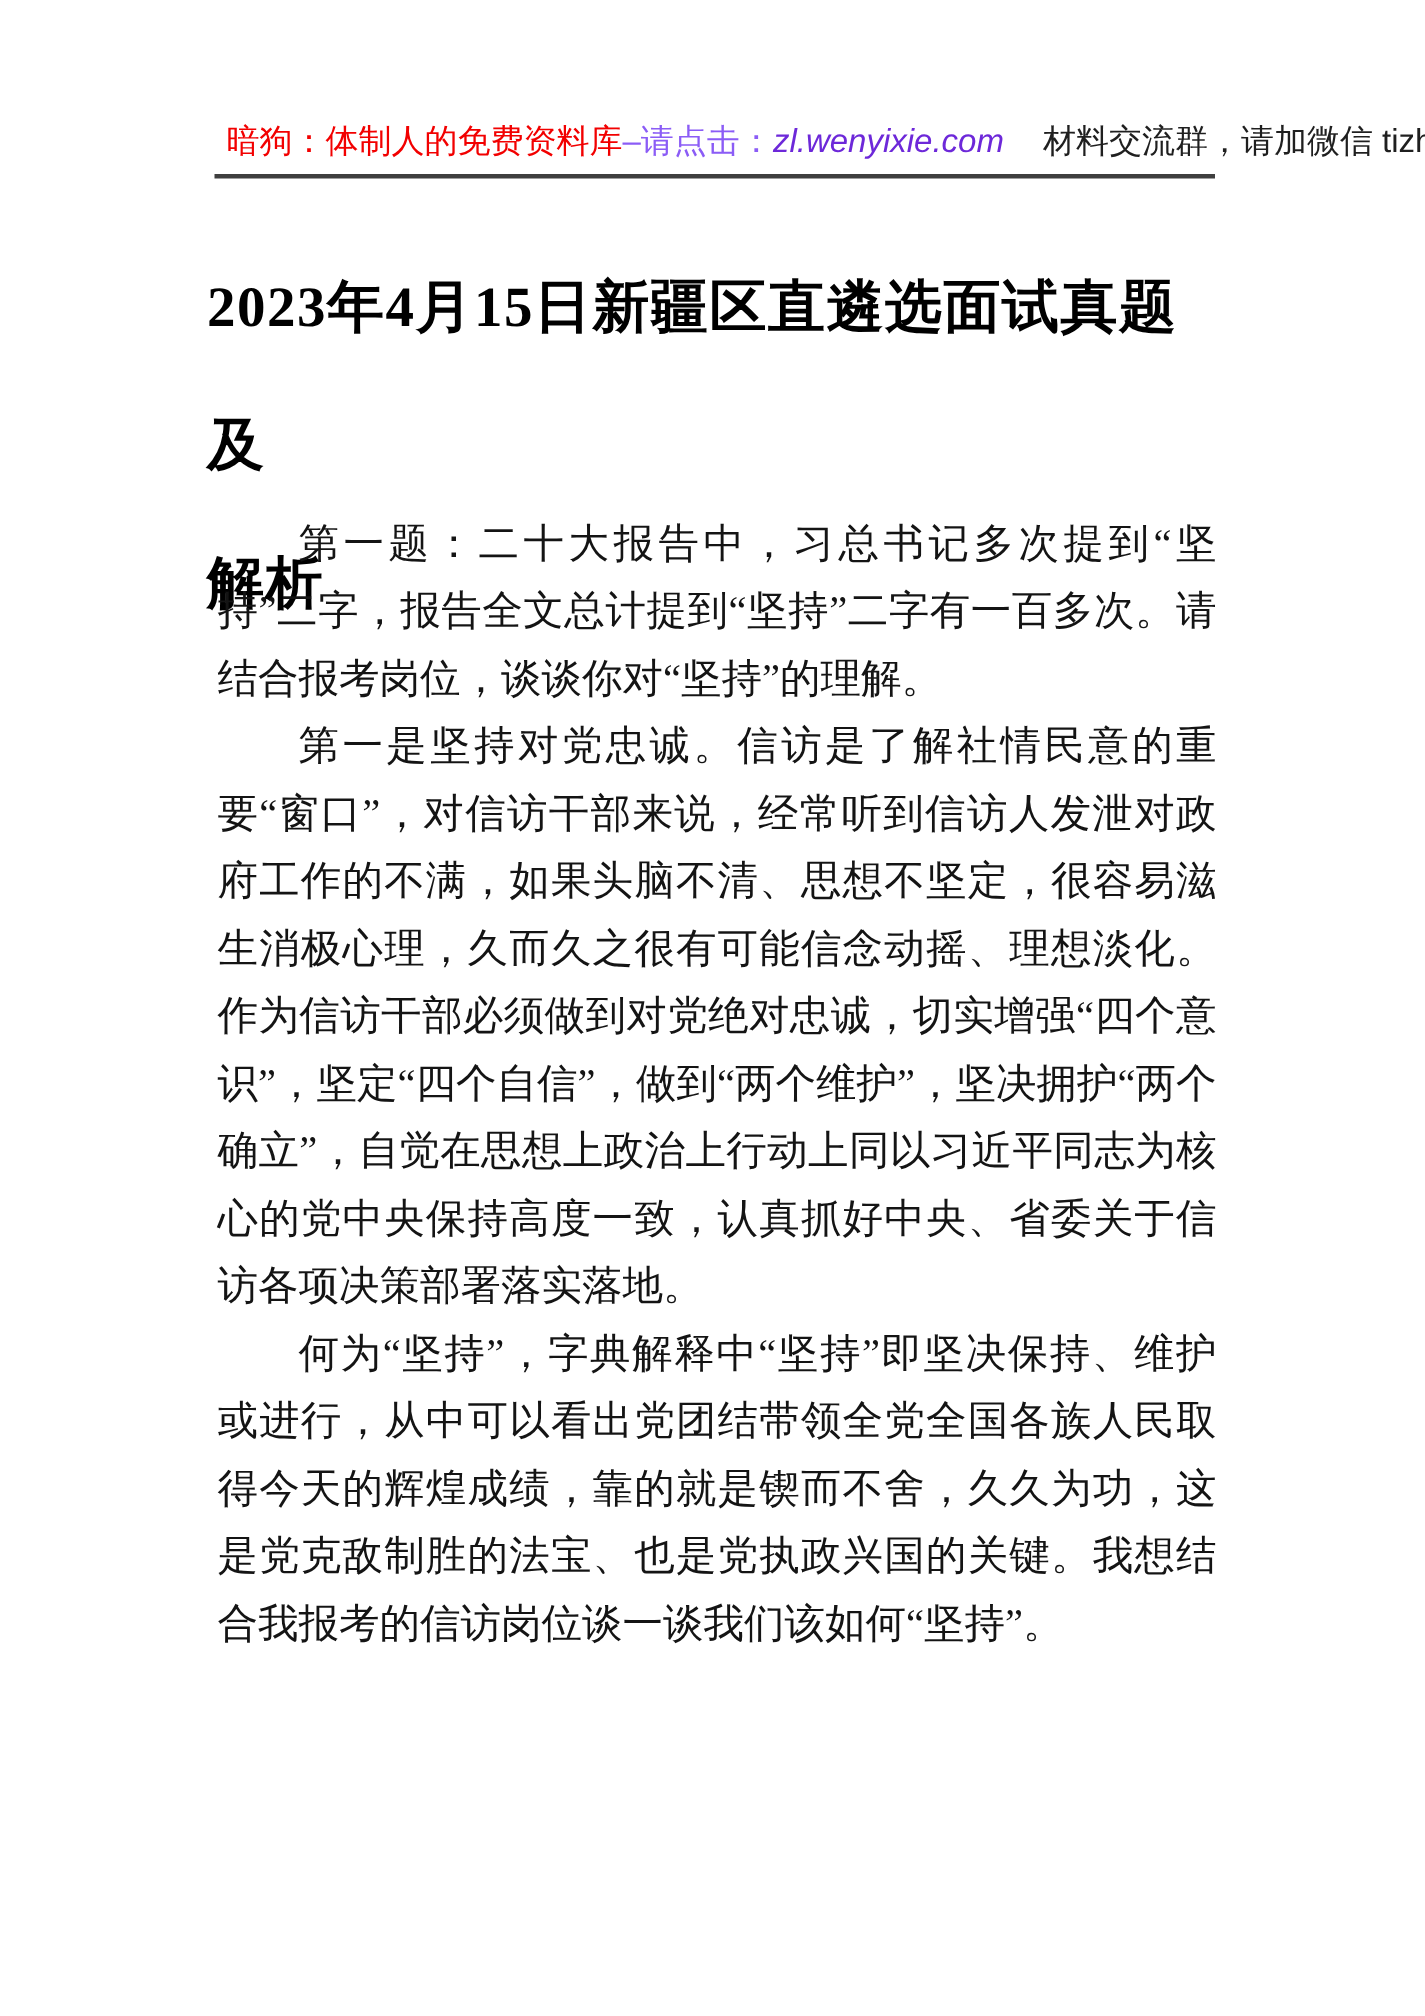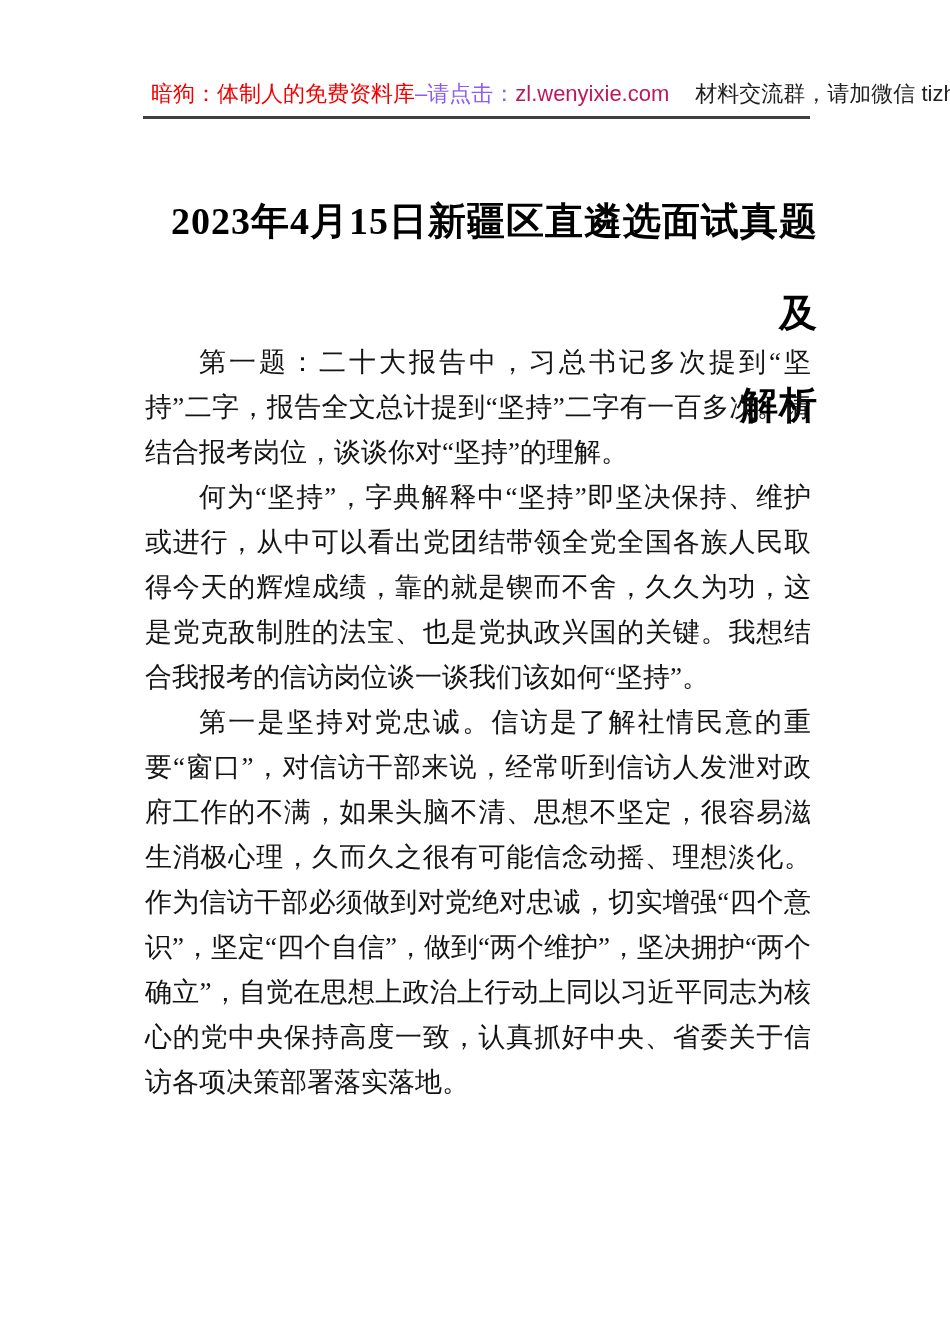--- a/index.html
+++ b/index.html
@@ -32,36 +32,37 @@
   }
   .doc-header .brand {
     color: #f20000;
     margin-left: 8px;
     font-family: Liberation Mono, monospace;
   }
   .doc-header .click-label {
     color: #8b5cf6;
   }
   .doc-header .site-link {
-    color: #be185d;
+    color: #6d28d9;
     text-decoration: none;
     cursor: pointer;
+    font-style: italic;
   }
   .doc-header .suffix {
     color: #1f1f1f;
     margin-left: 26px;
   }
 
   
   .doc-title {
     position: absolute;
     left: 138px;
-    top: 175px;
+    top: 159px;
     width: 680px;
-    text-align: right;
+    text-align: left;
     font-family: "Liberation Serif", serif;
     font-weight: 700;
     font-size: 38px;
     line-height: 92px;
     color: #000000;
     letter-spacing: 1px;
   }
 
   
   .doc-body {
@@ -90,17 +91,17 @@
     <span class="brand">暗狗：体制人的免费资料库</span><span class="click-label">–请点击：</span><a class="site-link">zl.wenyixie.com</a><span class="suffix">材料交流群，请加微信 tizhisiri</span>
   </div>
 
   <div class="doc-title">
     <div>2023年4月15日新疆区直遴选面试真题及</div>
     <div>解析</div>
   </div>
 
   <div class="doc-body">
     <p>第一题：二十大报告中，习总书记多次提到“坚持”二字，报告全文总计提到“坚持”二字有一百多次。请结合报考岗位，谈谈你对“坚持”的理解。</p>
+    <p>第一是坚持对党忠诚。信访是了解社情民意的重要“窗口”，对信访干部来说，经常听到信访人发泄对政府工作的不满，如果头脑不清、思想不坚定，很容易滋生消极心理，久而久之很有可能信念动摇、理想淡化。作为信访干部必须做到对党绝对忠诚，切实增强“四个意识”，坚定“四个自信”，做到“两个维护”，坚决拥护“两个确立”，自觉在思想上政治上行动上同以习近平同志为核心的党中央保持高度一致，认真抓好中央、省委关于信访各项决策部署落实落地。</p>
     <p>何为“坚持”，字典解释中“坚持”即坚决保持、维护或进行，从中可以看出党团结带领全党全国各族人民取得今天的辉煌成绩，靠的就是锲而不舍，久久为功，这是党克敌制胜的法宝、也是党执政兴国的关键。我想结合我报考的信访岗位谈一谈我们该如何“坚持”。</p>
-    <p>第一是坚持对党忠诚。信访是了解社情民意的重要“窗口”，对信访干部来说，经常听到信访人发泄对政府工作的不满，如果头脑不清、思想不坚定，很容易滋生消极心理，久而久之很有可能信念动摇、理想淡化。作为信访干部必须做到对党绝对忠诚，切实增强“四个意识”，坚定“四个自信”，做到“两个维护”，坚决拥护“两个确立”，自觉在思想上政治上行动上同以习近平同志为核心的党中央保持高度一致，认真抓好中央、省委关于信访各项决策部署落实落地。</p>
   </div>
 
 </div>
 
 </body></html>

